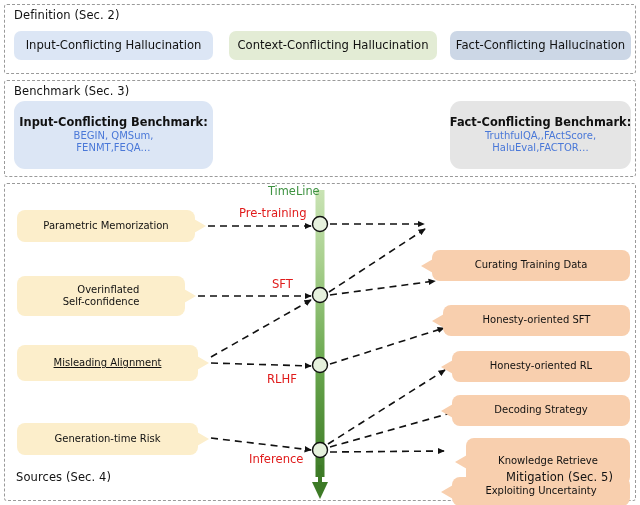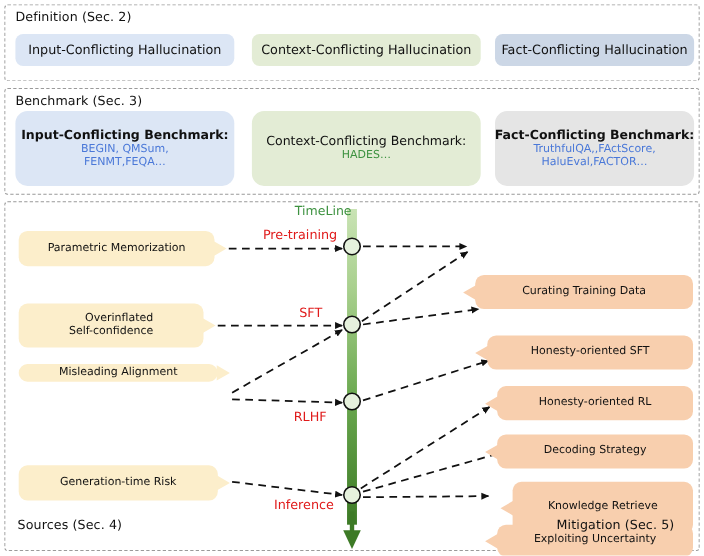--- a/index.html
+++ b/index.html
@@ -129,21 +129,21 @@
     top: 50%;
     margin-top: -7px;
     width: 0; height: 0;
     border-top: 7px solid transparent;
     border-bottom: 7px solid transparent;
     border-right: 12px solid #f8cfae;
   }
 
   #src-0 { left: 17px; top: 210px; width: 178px; height: 32px; }
   #src-1 { left: 17px; top: 276px; width: 168px; height: 40px; }
-  #src-2 { left: 17px; top: 331px; width: 181px; height: 16px; }
+  #src-2 { left: 17px; top: 345px; width: 181px; height: 36px; text-decoration: underline; }
   #src-3 { left: 17px; top: 423px; width: 181px; height: 32px; }
 
   #mit-0 { left: 432px; top: 210px; width: 198px; height: 31px; }
   #mit-1 { left: 443px; top: 265px; width: 187px; height: 31px; }
   #mit-2 { left: 452px; top: 311px; width: 178px; height: 31px; }
   #mit-3 { left: 452px; top: 355px; width: 178px; height: 31px; }
   #mit-4 { left: 466px; top: 398px; width: 164px; height: 47px; }
   #mit-5 { left: 452px; top: 437px; width: 178px; height: 29px; }
 
   
@@ -186,24 +186,20 @@
   <div class="chip" id="def-1">Context-Conflicting Hallucination</div>
   <div class="chip" id="def-2">Fact-Conflicting Hallucination</div>
 
   <div class="panel" id="panel-benchmark"></div>
   <div class="panel-title" id="title-benchmark">Benchmark (Sec. 3)</div>
 
   <div class="bchip" id="bench-0">
     <span class="bhead">Input-Conflicting Benchmark:</span>
     <span class="bbody" style="color:#4a78d8">BEGIN, QMSum,
 FENMT,FEQA…</span>
-  </div>
-  <div class="bchip" id="bench-1">
-    <span class="bhead">Context-Conflicting Benchmark:</span>
-    <span class="bbody" style="color:#3d9240">HADES…</span>
   </div>
   <div class="bchip" id="bench-2">
     <span class="bhead">Fact-Conflicting Benchmark:</span>
     <span class="bbody" style="color:#4a78d8">TruthfulQA,,FActScore,
 HaluEval,FACTOR…</span>
   </div>
 
   <div class="panel" id="panel-main"></div>
 
   <svg id="overlay" viewBox="0 0 640 505">

